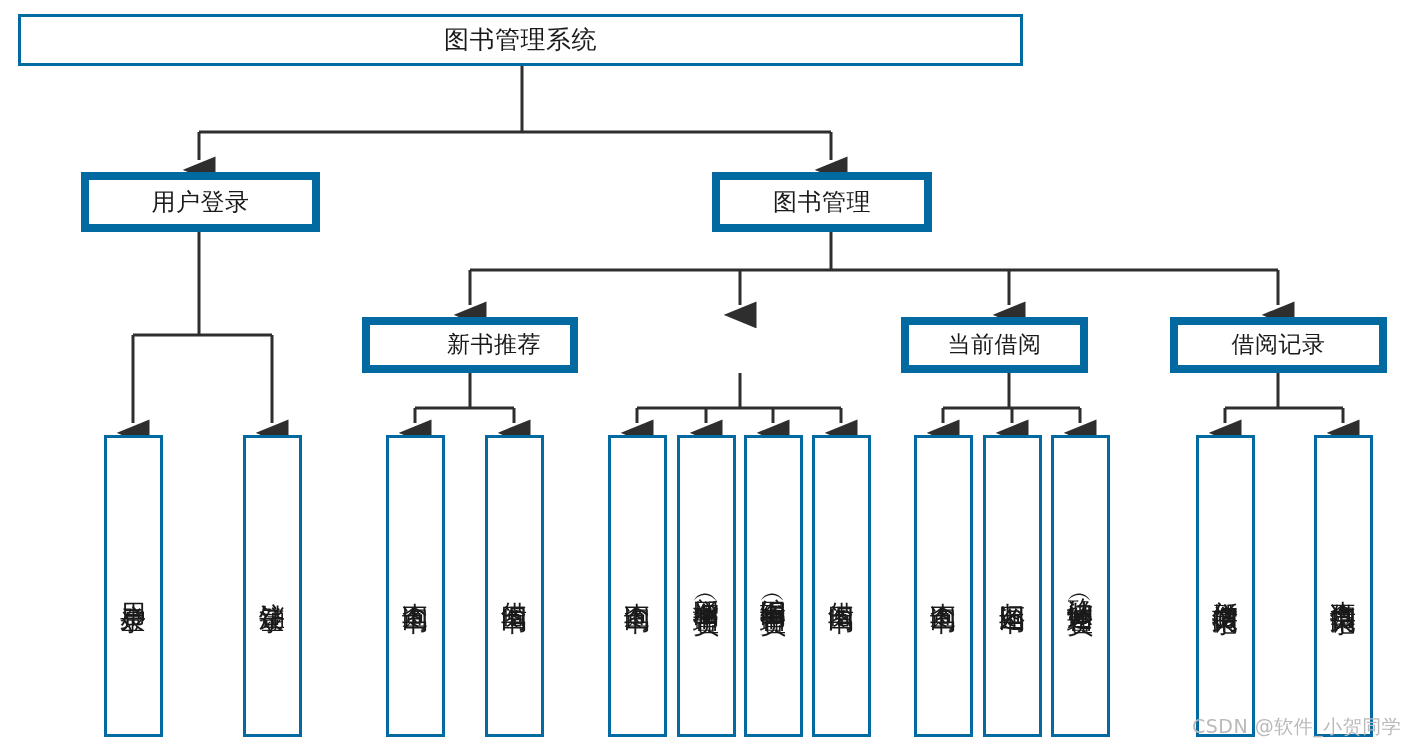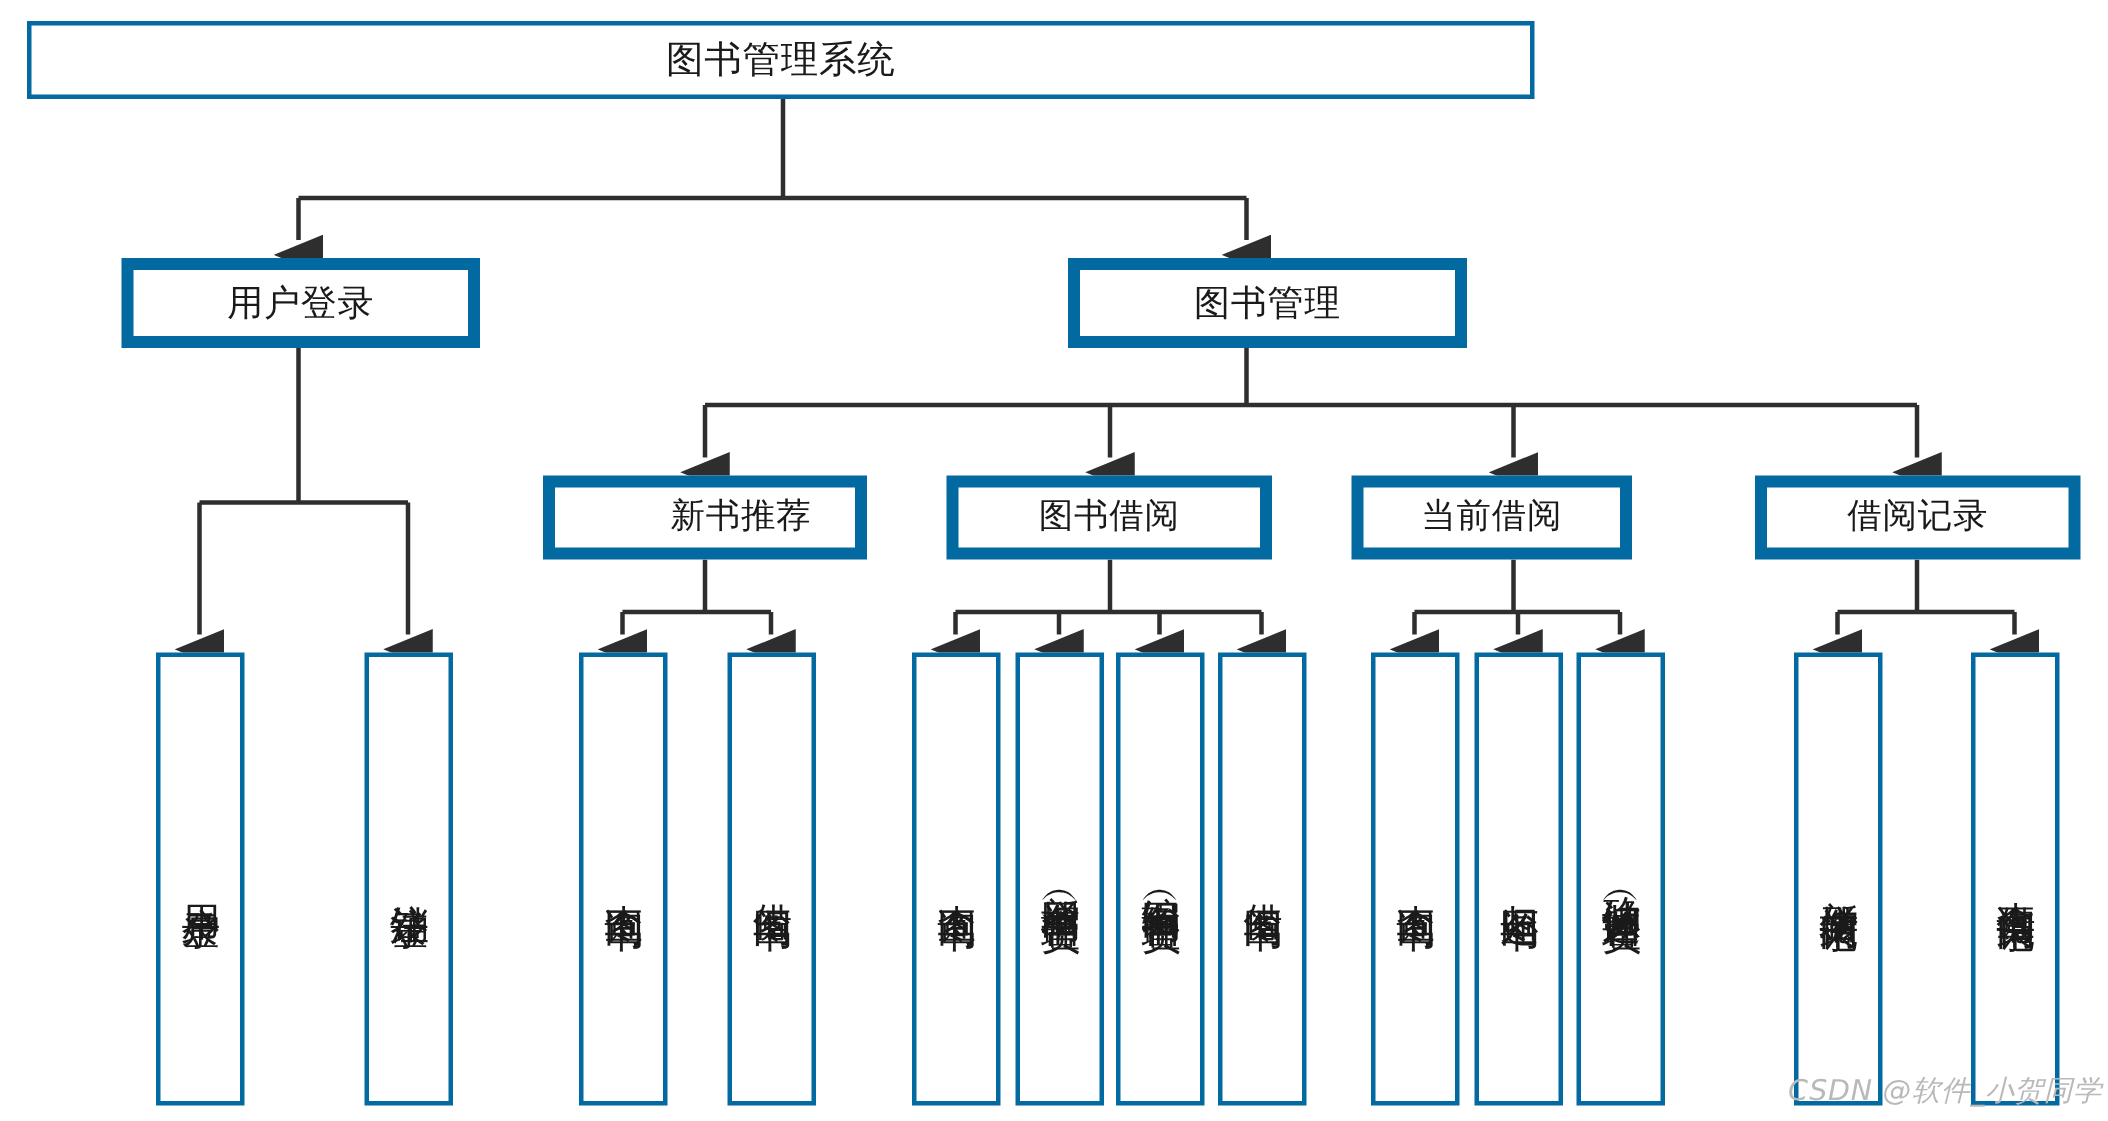--- a/index.html
+++ b/index.html
@@ -55,21 +55,20 @@
     letter-spacing: 2px;
     white-space: nowrap;
   }
   .watermark {
     position: absolute;
     color: #b9b9b9;
     font-size: 19px;
     letter-spacing: 0.5px;
     white-space: nowrap;
     font-family: "DejaVu Sans", "Liberation Sans", sans-serif;
-    font-style: italic;
   }
 </style>
 </head>
 <body>
 
 <div id="canvas">
 
   <svg class="edges" viewBox="0 0 1405 747" xmlns="http://www.w3.org/2000/svg">
     <defs>
       <marker id="arrow" markerWidth="9" markerHeight="11" refX="1.2" refY="5.5" orient="auto" markerUnits="strokeWidth">
@@ -120,29 +119,26 @@
     </g>
   </svg>
 
   <div class="node root" style="left:18px; top:14px; width:1005px; height:52px;">
     <span class="label">图书管理系统</span>
   </div>
 
   <div class="node level2" style="left:81px; top:172px; width:239px; height:60px;">
     <span class="label">用户登录</span>
   </div>
-  <div class="node level2" style="left:712px; top:172px; width:266px; height:60px;">
+  <div class="node level2" style="left:712px; top:172px; width:220px; height:60px;">
     <span class="label">图书管理</span>
   </div>
 
   <div class="node level3" style="left:362px; top:317px; width:216px; height:56px;padding-left:48px;">
     <span class="label">新书推荐</span>
-  </div>
-  <div class="node level3" style="left:631px; top:317px; width:217px; height:56px;">
-    <span class="label">图书借阅</span>
   </div>
   <div class="node level3" style="left:901px; top:317px; width:187px; height:56px;">
     <span class="label">当前借阅</span>
   </div>
   <div class="node level3" style="left:1170px; top:317px; width:217px; height:56px;">
     <span class="label">借阅记录</span>
   </div>
 
   <div class="node leaf" style="left:104px; top:435px; width:59px; height:302px;">
     <span class="label">用户登录</span>

